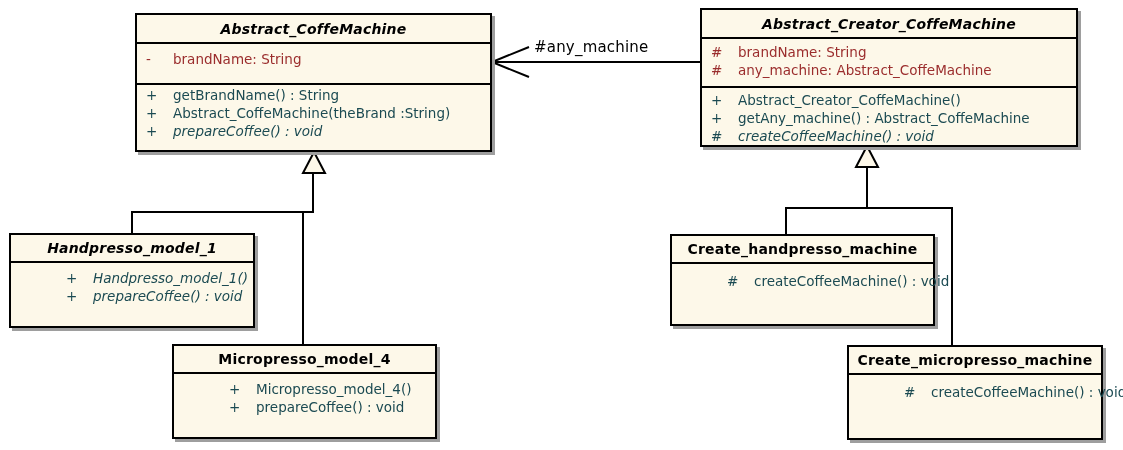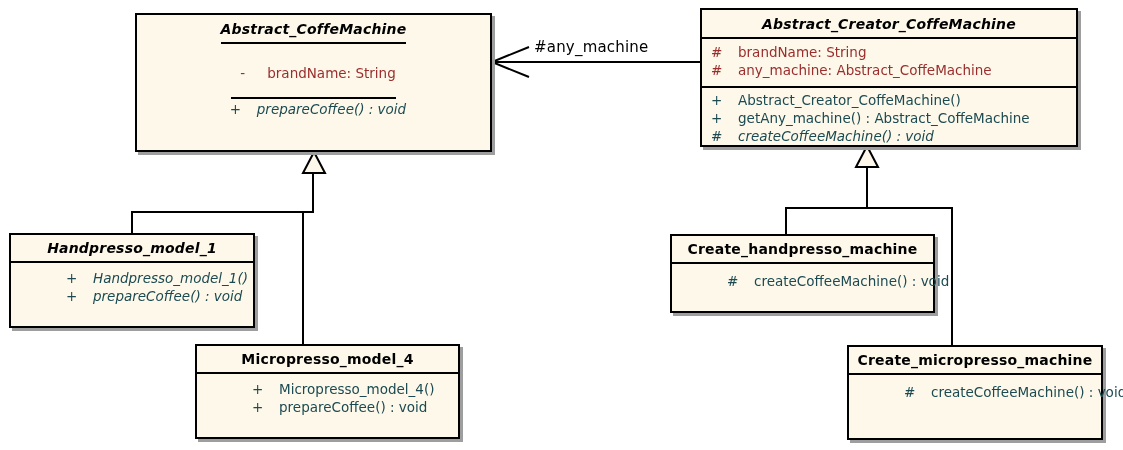--- a/index.html
+++ b/index.html
@@ -34,29 +34,29 @@
   .cls.abstract .title{font-style:italic;}
   .cls .attrs{border-bottom:2px solid var(--border);padding-top:6px;}
   .cls .methods{padding-top:3px;flex:1;}
   .row{line-height:18px;font-size:13.5px;padding-left:9px;white-space:nowrap;}
   .row .vis{display:inline-block;width:27px;}
   .row.attr, .row.attr .vis{color:var(--attr);}
   .row.meth, .row.meth .vis{color:var(--meth);}
   .row.ital .sig{font-style:italic;}
 
   
-  .pos1{left:135px;top:13px;width:357px;height:139px;align-items:center;}
-  .pos1 .attrs{height:33px;margin-top:14px;}
+  .pos1{left:135px;top:13px;width:357px;height:139px;}
+  .pos1 .attrs{height:33px;}
   .pos1 .methods{padding-top:1px;}
   .pos2{left:700px;top:8px;width:378px;height:139px;}
   .pos2 .title{height:29px;}
   .pos2 .attrs{height:45px;padding-top:4px;}
   .pos3{left:9px;top:233px;width:246px;height:95px;font-style:italic;}
-  .pos4{left:172px;top:344px;width:265px;height:95px;margin-left:23px;}
-  .pos5{left:670px;top:234px;width:265px;height:79px;}
+  .pos4{left:172px;top:344px;width:265px;height:95px;}
+  .pos5{left:670px;top:234px;width:265px;height:92px;}
   .pos6{left:847px;top:345px;width:256px;height:95px;}
   .sub .title{height:26px;}
   .sub .methods{padding-top:6px;padding-left:46px;}
   .pos5 .methods,.pos6 .methods{padding-top:8px;}
 
   .assoc-label{
     position:absolute;z-index:1;left:534px;top:38px;width:160px;
     text-align:left;font-size:15px;color:#000;letter-spacing:.2px;white-space:nowrap;
   }
 </style>
@@ -84,20 +84,22 @@
   </svg>
 
   <div class="assoc-label">#any_machine</div>
 
   <div class="cls pos1 abstract">
     <div class="title">Abstract_CoffeMachine</div>
     <div class="attrs">
         <div class="row attr"><span class="vis">-</span><span class="sig">brandName: String</span></div>
       </div>
     <div class="methods">
+        <div class="row meth"><span class="vis">+</span><span class="sig">getBrandName() : String</span></div>
+        <div class="row meth"><span class="vis">+</span><span class="sig">Abstract_CoffeMachine(theBrand :String)</span></div>
         <div class="row meth ital"><span class="vis">+</span><span class="sig">prepareCoffee() : void</span></div>
       </div>
   </div>
 
   <div class="cls pos2 abstract">
     <div class="title">Abstract_Creator_CoffeMachine</div>
     <div class="attrs">
         <div class="row attr"><span class="vis">#</span><span class="sig">brandName: String</span></div>
         <div class="row attr"><span class="vis">#</span><span class="sig">any_machine: Abstract_CoffeMachine</span></div>
       </div>

